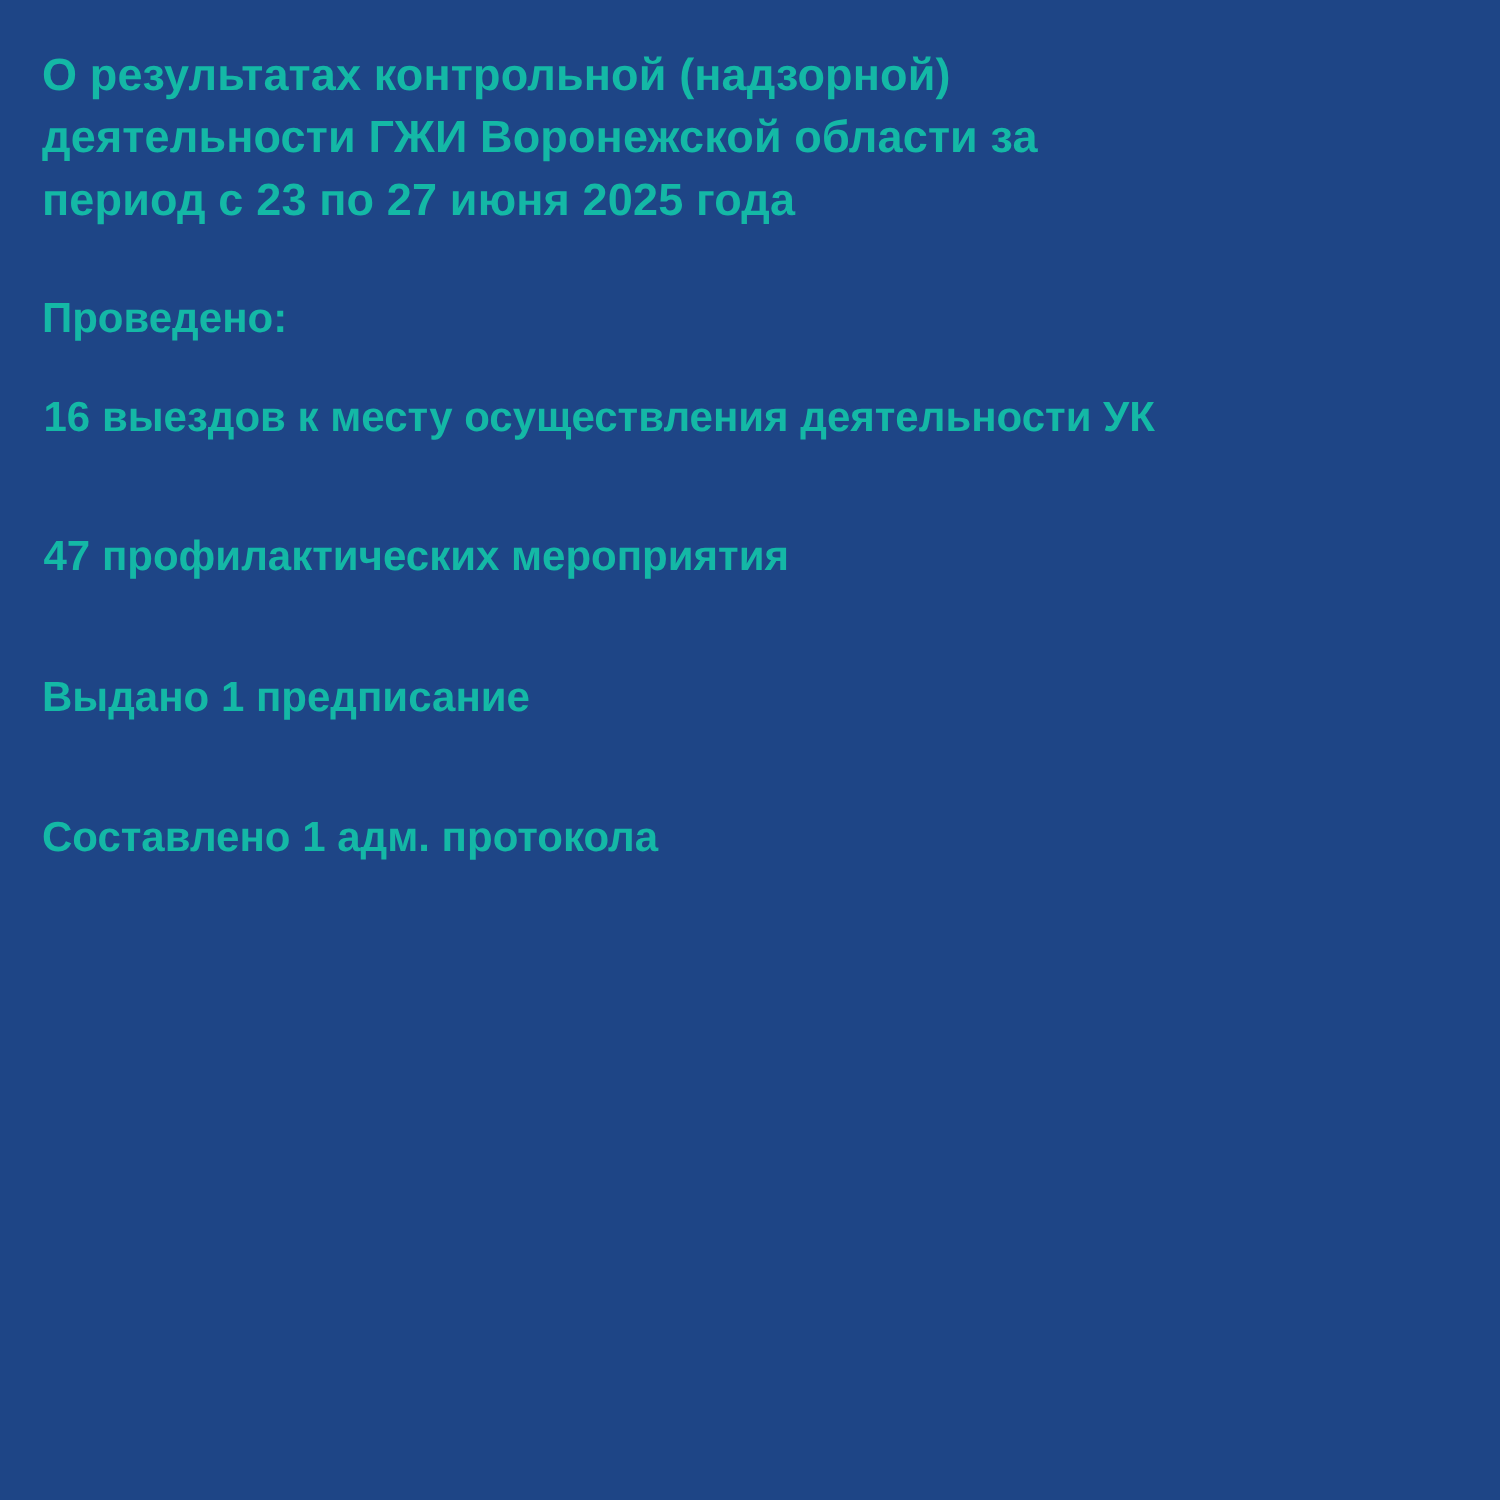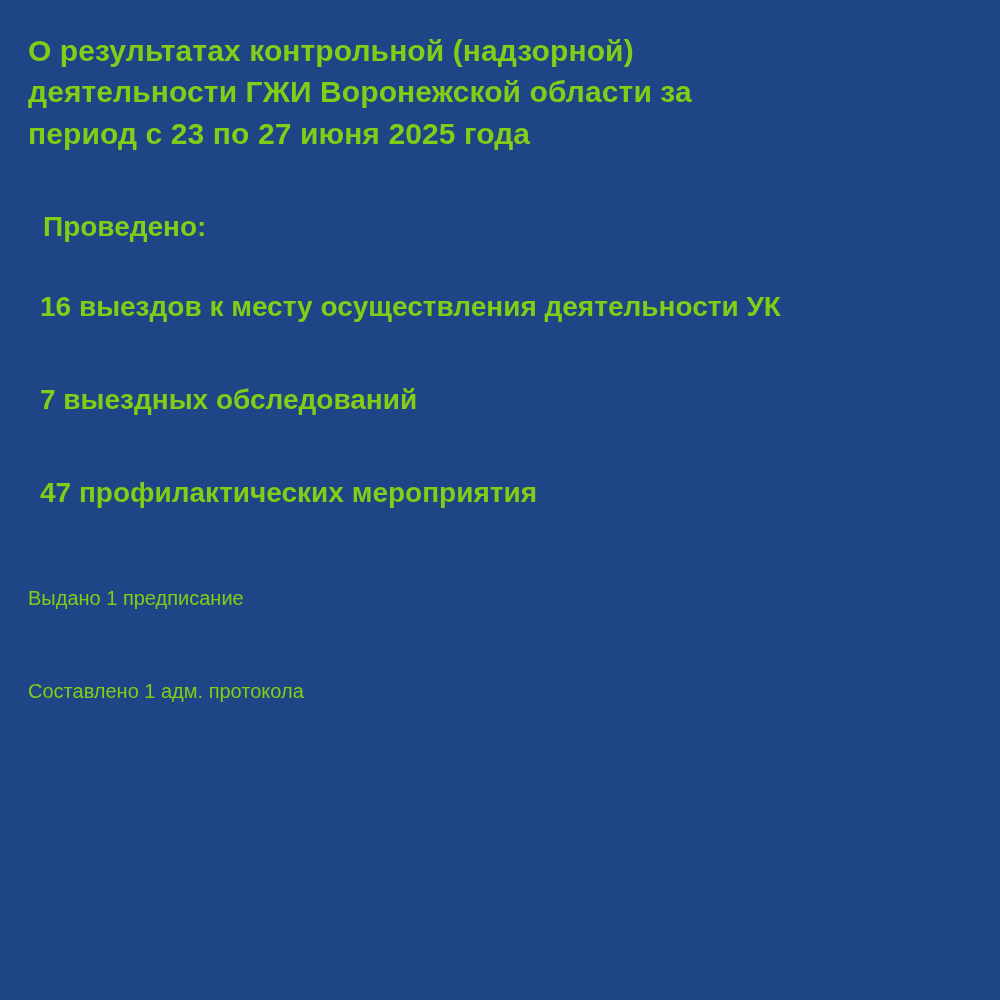--- a/index.html
+++ b/index.html
@@ -12,61 +12,61 @@
     background: #1e4586;
     font-family: "Liberation Sans", sans-serif;
     overflow: hidden;
   }
   .poster {
     box-sizing: border-box;
     width: 1000px;
     height: 1000px;
     background: #1e4586;
     padding: 30px 16px 0 28px;
-    color: #84cc16;
+    color: #14b8a6;
   }
   .title {
     font-size: 30px;
     font-weight: bold;
     line-height: 1.38;
     letter-spacing: 0.1px;
     margin: 0 0 0 0;
     max-width: 700px;
     white-space: pre-line;
   }
   .spacer-small {
     height: 40px;
   }
   .subtitle {
     font-size: 28px;
     font-weight: bold;
     line-height: 1.3;
-    margin: 15px;
+    margin: 0;
   }
   .stat-list {
     list-style: none;
-    margin: 12px;
+    margin: 1px;
     padding: 0;
   }
   .stat-item {
     font-size: 28px;
     font-weight: bold;
     line-height: 1.3;
     margin: 0;
     padding: 0;
     height: 93px;
     display: flex;
     align-items: center;
   }
   .stat-item:first-child {
     padding-top: 0;
   }
   .footer-line {
-    font-size: 20px;
-    font-weight: normal;
+    font-size: 28px;
+    font-weight: bold;
     line-height: 1.3;
     height: 93px;
     display: flex;
     align-items: center;
   }
 </style>
 </head>
 <body>
 
 <div class="poster">
@@ -74,20 +74,19 @@
   <h1 class="title">О результатах контрольной (надзорной)
 деятельности ГЖИ Воронежской области за
 период с 23 по 27 июня 2025 года</h1>
 
   <div class="spacer-small"></div>
 
   <div class="subtitle">Проведено:</div>
 
   <ul class="stat-list">
     <li class="stat-item">16 выездов к месту осуществления деятельности УК</li>
-    <li class="stat-item">7 выездных обследований</li>
     <li class="stat-item">47 профилактических мероприятия</li>
   </ul>
 
   <div class="footer-line">Выдано 1 предписание</div>
   <div class="footer-line">Составлено 1 адм. протокола</div>
 
 </div>
 
 </body></html>

